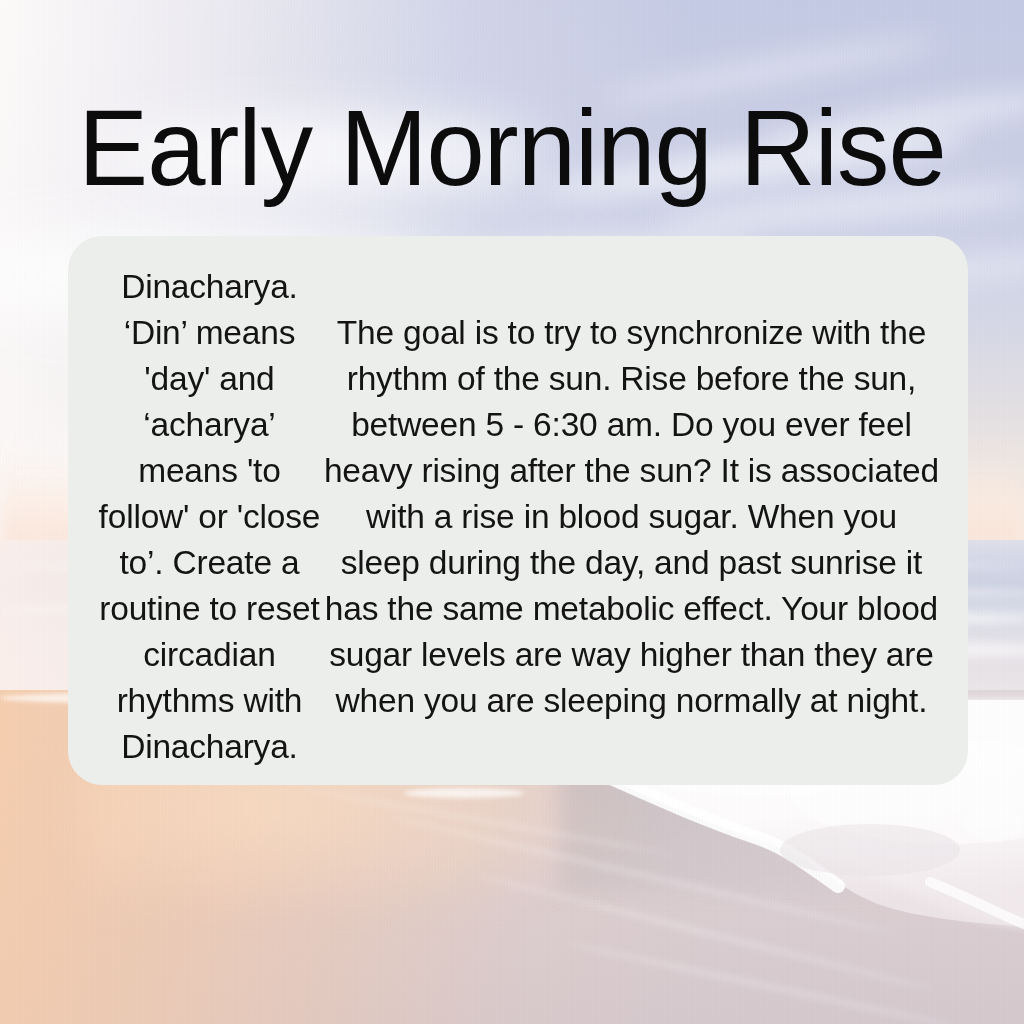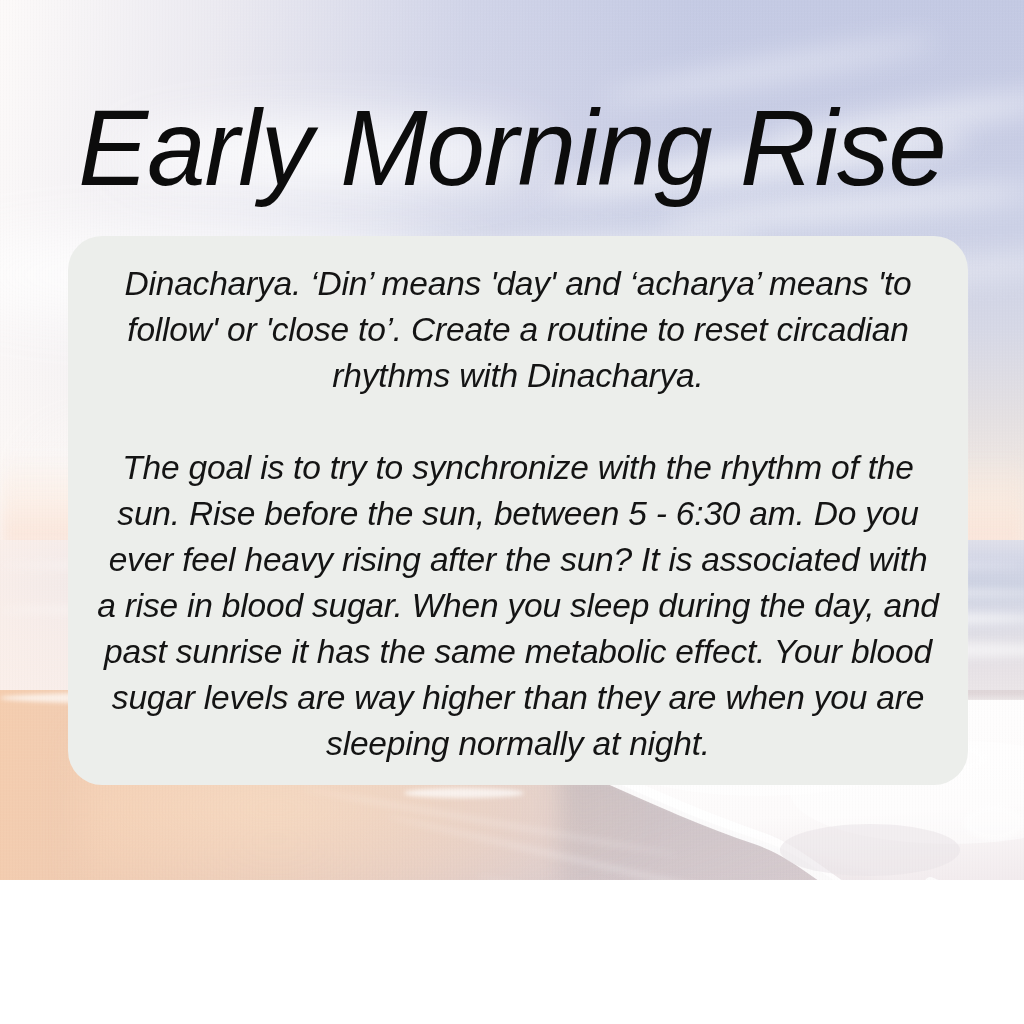--- a/index.html
+++ b/index.html
@@ -8,24 +8,23 @@
     padding: 0;
     background: #ffffff;
   }
   body {
     font-family: "Liberation Sans", sans-serif;
   }
 
   .poster {
     position: relative;
     width: 1024px;
-    height: 880px;
+    height: 1024px;
     overflow: hidden;
     background: #e9e6ee;
-    font-style: italic;
   }
 
   
   .photo {
     position: absolute;
     inset: 0;
     overflow: hidden;
   }
 
   
@@ -233,21 +232,21 @@
     position: absolute;
     left: 68px;
     top: 236px;
     width: 900px;
     height: 549px;
     box-sizing: border-box;
     background: #eceeeb;
     border-radius: 34px;
     padding: 28px 28px 22px 28px;
     display: flex;
-    flex-direction: column;
+    flex-direction: row;
     justify-content: center;
   }
 
   .para {
     margin: 0;
     text-align: center;
     font-family: "Liberation Sans", sans-serif;
     font-size: 33.5px;
     line-height: 46px;
     font-weight: 400;

